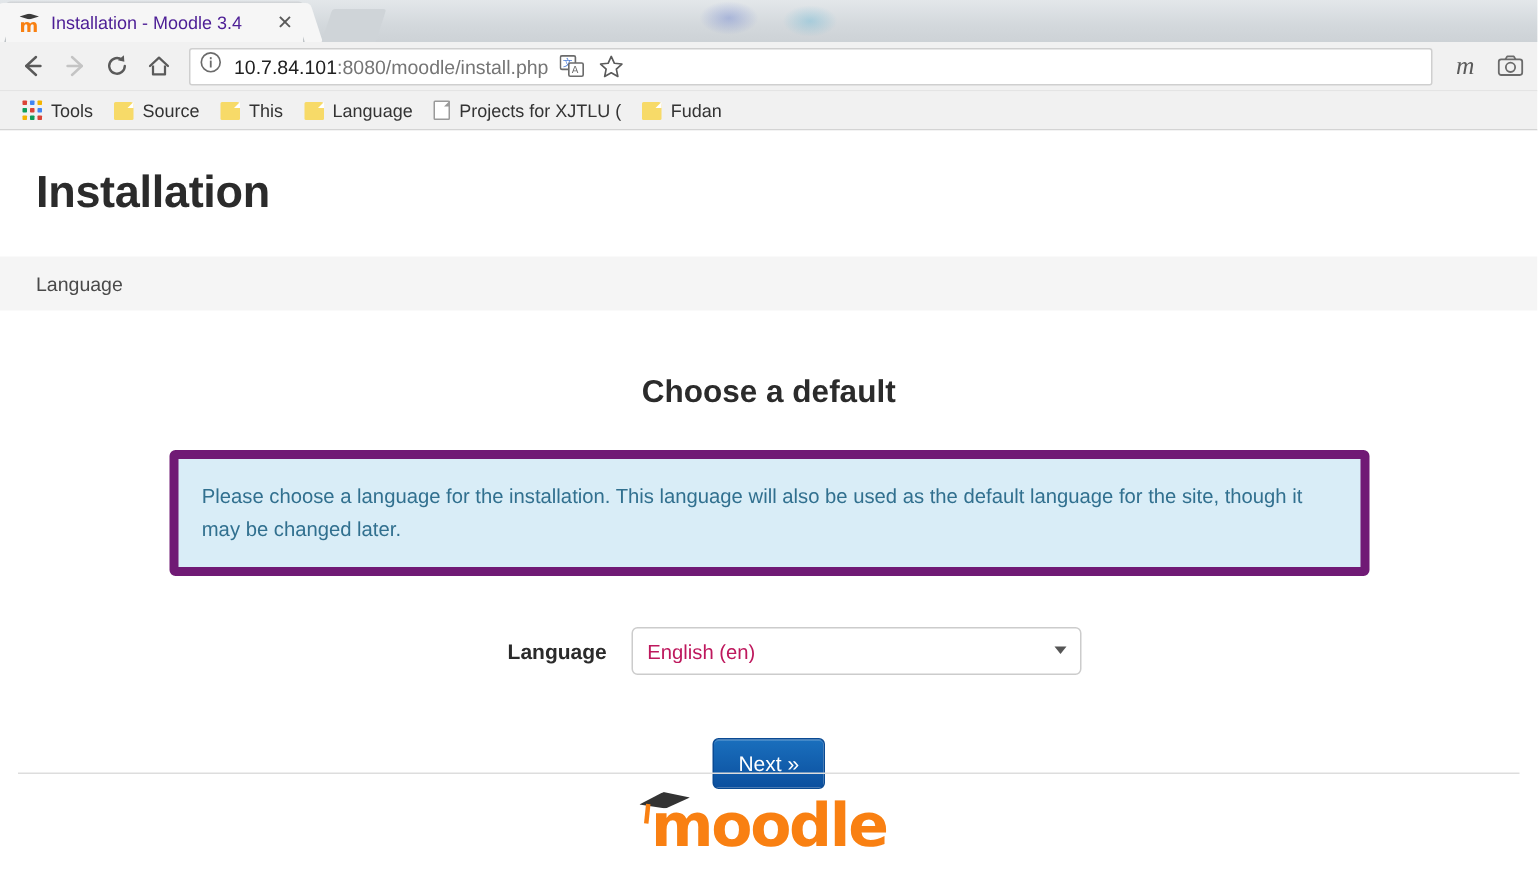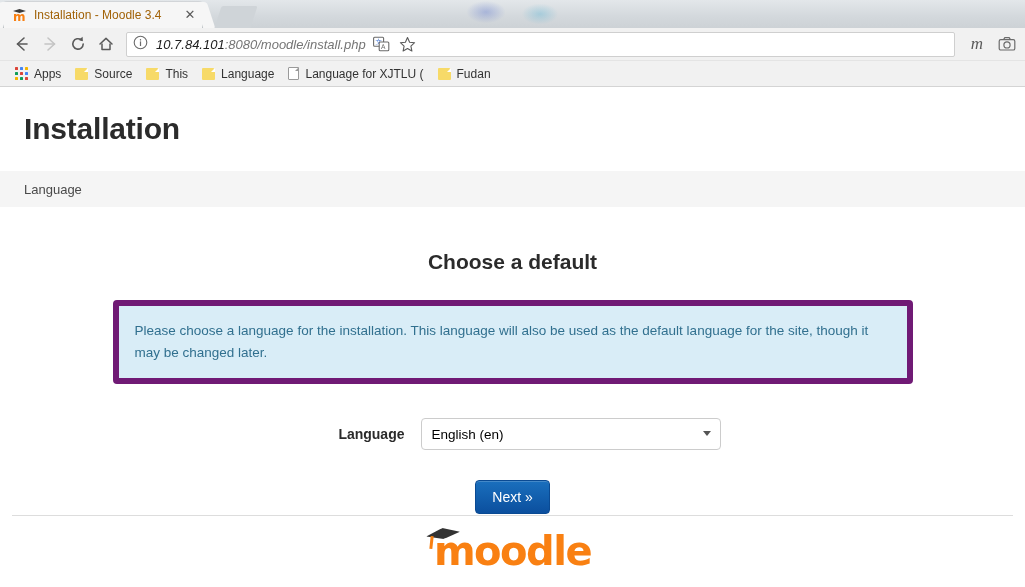--- a/index.html
+++ b/index.html
@@ -58,21 +58,21 @@
   .tab-favicon .cap {
     position:absolute; left:1px; top:1px; width:13px; height:4px;
     background:#3b3b3b;
     clip-path: polygon(0% 50%, 50% 0%, 100% 50%, 50% 100%);
   }
   .tab-favicon .mm {
     position:absolute; left:1px; top:4px; font-size:12px; line-height:10px;
     color:#f88012; font-weight:bold; font-family:"DejaVu Sans", sans-serif;
   }
   .tab-title {
-    font-size: 12px; color: #a16207; white-space: nowrap;
+    font-size: 12px; color: #4c1d95; white-space: nowrap;
     overflow: hidden; flex: 1 1 auto;
     -webkit-mask-image: linear-gradient(to right, #000 84%, rgba(0,0,0,0.15) 100%);
     mask-image: linear-gradient(to right, #000 84%, rgba(0,0,0,0.15) 100%);
   }
   .tab-close {
     flex: 0 0 16px; width:16px; height:16px; line-height:15px;
     text-align:center; font-size: 13px; color:#5a5a5a;
     cursor: pointer;
   }
   .newtab {
@@ -98,21 +98,21 @@
   }
   .navbtn svg { display:block; }
 
   .omnibox {
     flex: 1 1 auto; height: 25px; margin: 0 6px 0 6px;
     background: #fff; border: 1px solid #cfcfcf; border-radius: 2px;
     display: flex; align-items: center; padding: 0 6px;
     min-width: 0;
   }
   .info-circle { flex:0 0 16px; margin-right: 7px; }
-  .url { font-size: 13px; color: #757575; white-space: nowrap; overflow:hidden;font-style:italic; }
+  .url { font-size: 13px; color: #757575; white-space: nowrap; overflow:hidden; }
   .url .host { color: #202020; }
   .omni-actions { display:flex; align-items:center; gap: 6px; flex: 0 0 auto; margin-left: 6px; }
   .icon-btn { width: 20px; height: 20px; display:flex; align-items:center; justify-content:center; cursor:pointer; }
   .ext-area { display:flex; align-items:center; gap: 14px; padding-left: 10px; flex: 0 0 auto; }
   .ext-m { font-size: 17px; color: #5a5a5a; font-family: "Liberation Serif", serif; font-style: italic; cursor:pointer; }
 
   .bookmarkbar {
     height: 26px; background: #f1f1f1;
     border-bottom: 1px solid #d4d4d4;
     display: flex; align-items: center;
@@ -187,21 +187,21 @@
   }
   .select-wrap {
     position: relative; width: 300px;
   }
   select.lang-select {
     -webkit-appearance: none; appearance: none;
     width: 300px; height: 32px;
     border: 1px solid #cccccc; border-radius: 4px;
     background: #ffffff;
     padding: 0 26px 0 10px;
-    font-size: 13.5px; color: #000000;
+    font-size: 13.5px; color: #be185d;
     font-family: "Liberation Sans", sans-serif;
     cursor: pointer;
   }
   .caret {
     position: absolute; right: 10px; top: 13px;
     width: 0; height: 0;
     border-left: 4px solid transparent;
     border-right: 4px solid transparent;
     border-top: 5px solid #555;
     pointer-events: none;
@@ -211,20 +211,21 @@
     display: inline-block;
     background: linear-gradient(to bottom, #1a6fbd 0%, #0b4f9e 100%);
     border: 1px solid #0a4a93;
     border-radius: 4px;
     color: #ffffff;
     font-size: 14px;
     font-family: "Liberation Sans", sans-serif;
     padding: 8px 16px;
     cursor: pointer;
     box-shadow: inset 0 1px 0 rgba(255,255,255,0.18);
+    margin-top: 12px;
   }
   .footer-divider {
     position: absolute; left: 12px; right: 12px; top: 428px;
     border-top: 1px solid #dddddd;
   }
   .footer-logo {
     position: absolute; left: 0; right: 0; top: 440px;
     text-align: center;
   }
   .moodle-logo {
@@ -333,37 +334,37 @@
         <i style="background:#db4437"></i>
           <i style="background:#4285f4"></i>
           <i style="background:#f4b400"></i>
         <i style="background:#0f9d58"></i>
           <i style="background:#db4437"></i>
           <i style="background:#4285f4"></i>
         <i style="background:#f4b400"></i>
           <i style="background:#0f9d58"></i>
           <i style="background:#db4437"></i>
       </span>
-      <span>Apps</span>
+      <span>Tools</span>
     </div>
     <div class="bm">
       <span class="folder-ico"></span>
       <span>Source</span>
     </div>
     <div class="bm">
       <span class="folder-ico"></span>
       <span>This</span>
     </div>
     <div class="bm">
       <span class="folder-ico"></span>
       <span>Language</span>
     </div>
     <div class="bm">
       <span class="doc-ico"></span>
-      <span>Language for XJTLU (</span>
+      <span>Projects for XJTLU (</span>
     </div>
     <div class="bm">
       <span class="folder-ico"></span>
       <span>Fudan</span>
     </div>
   </div>
 
   <div class="page">
     <h1 class="page-title">Installation</h1>
 

